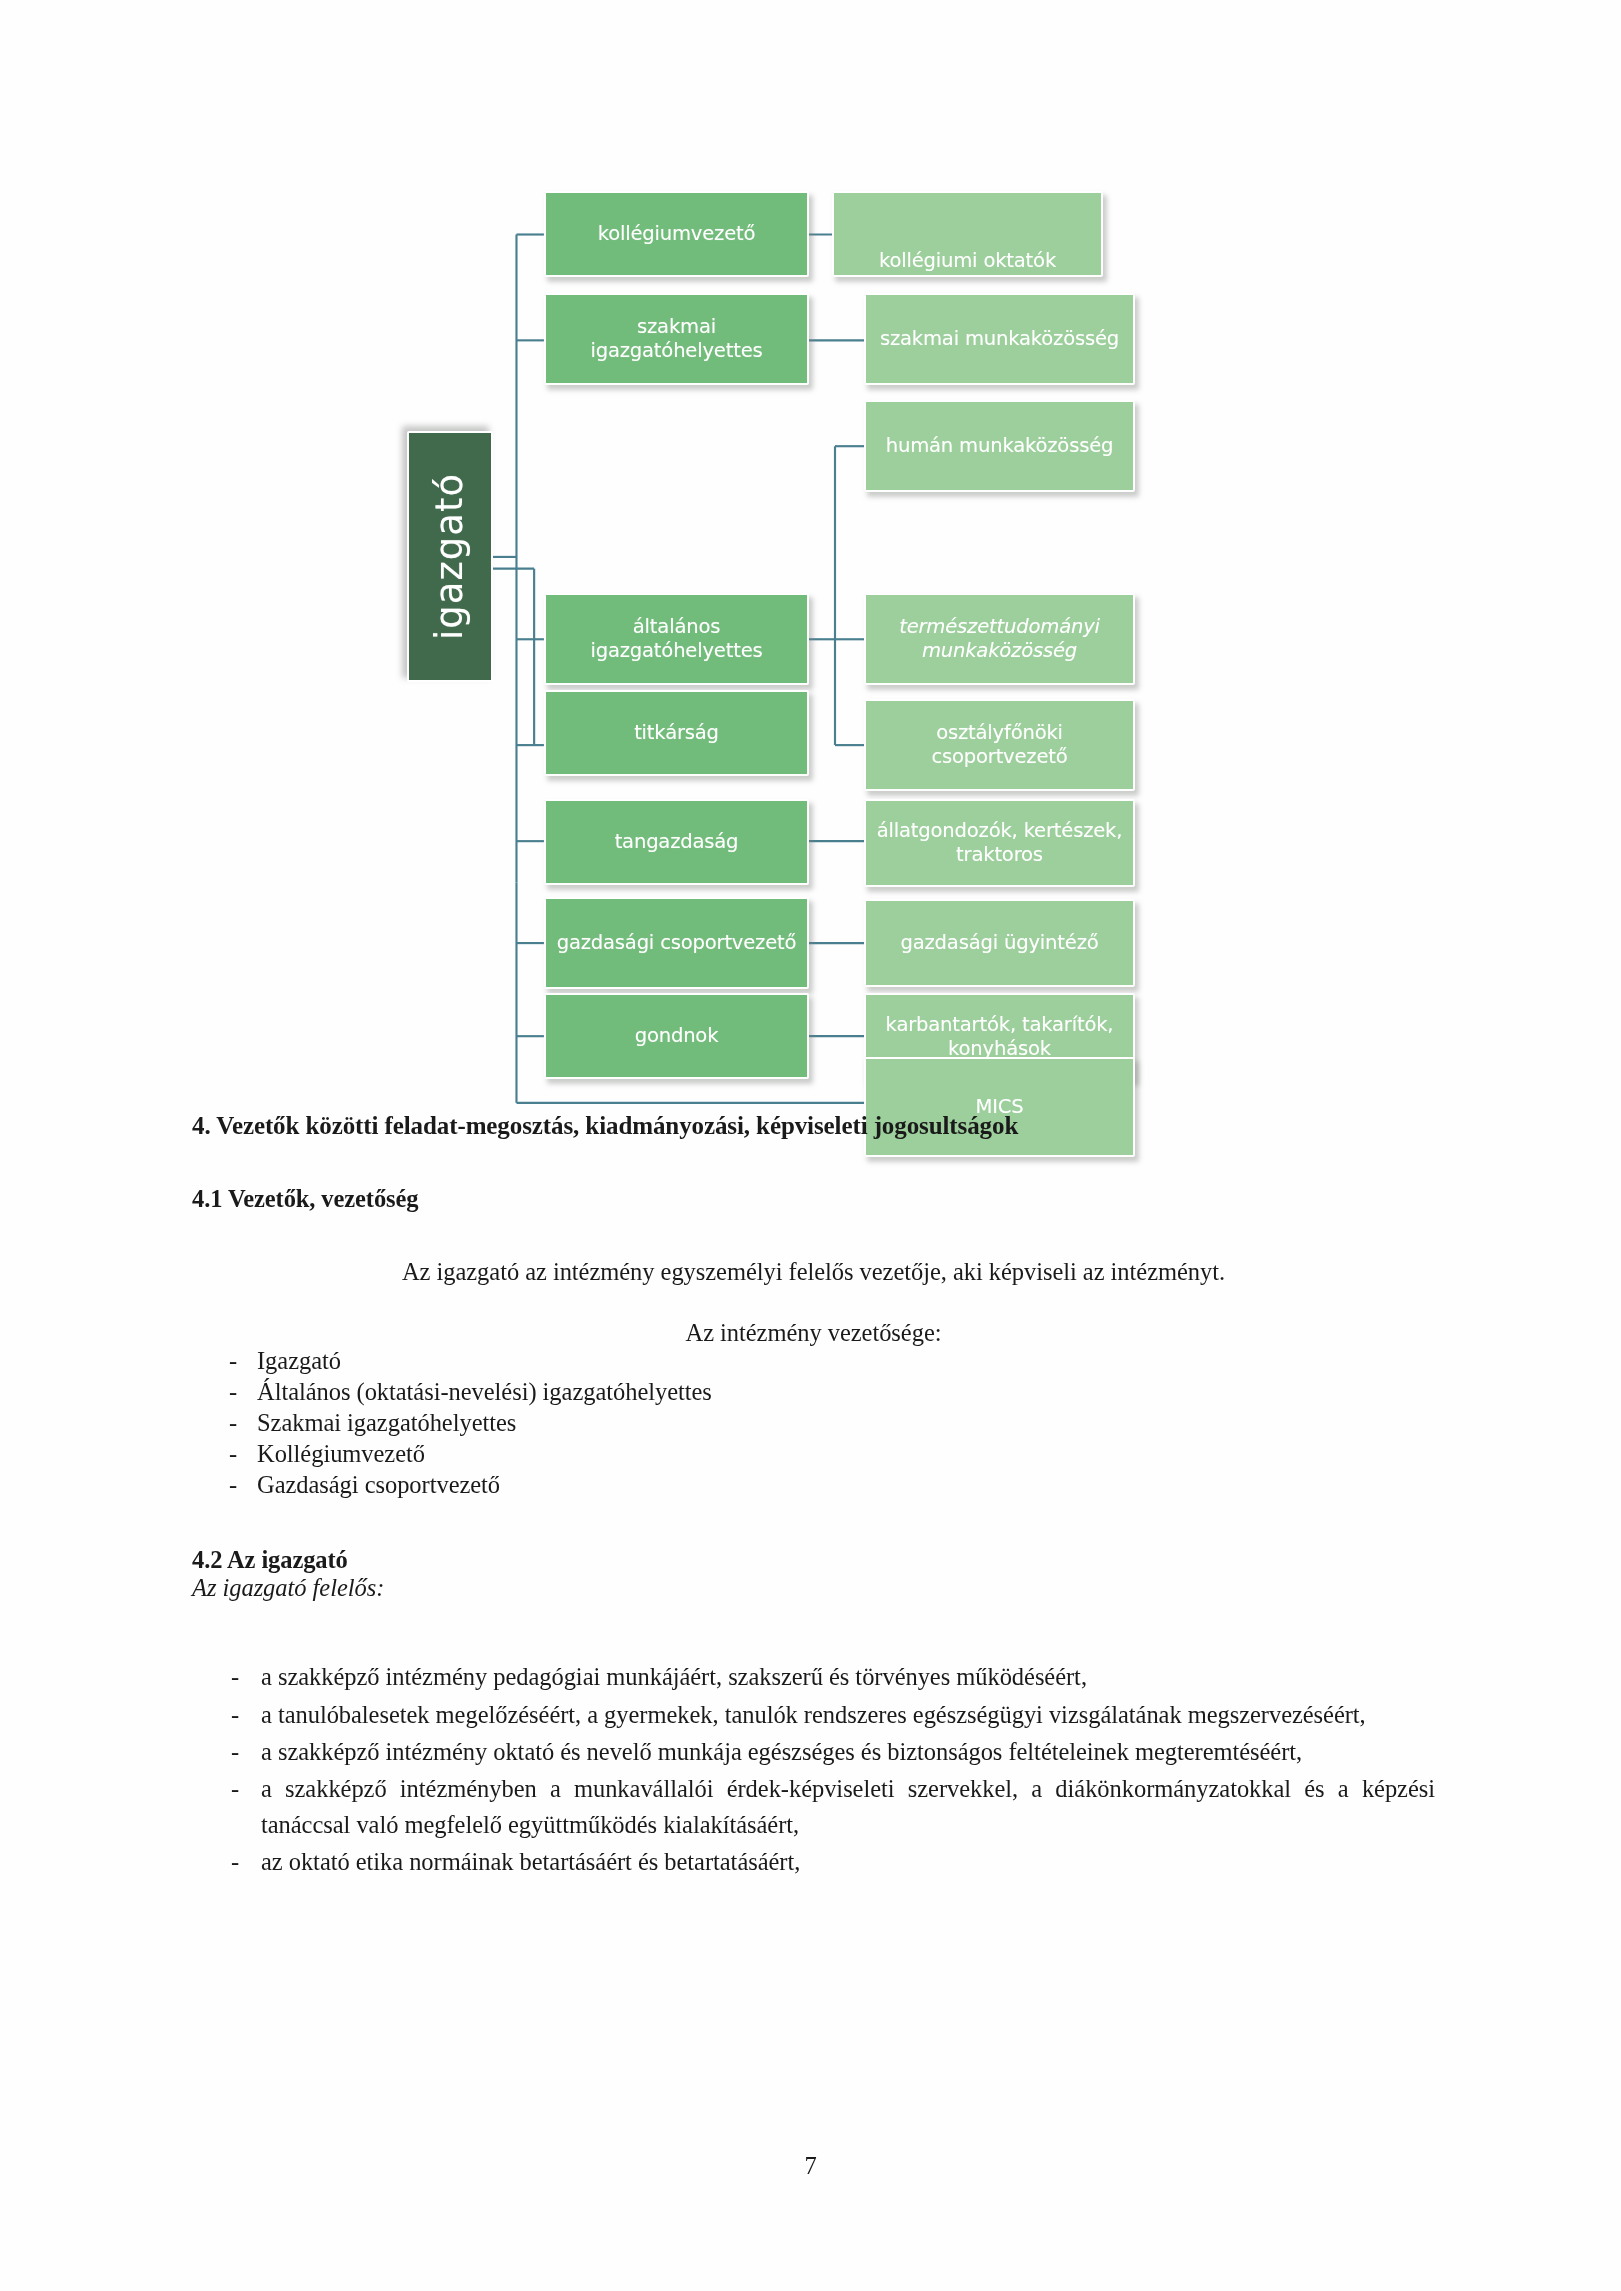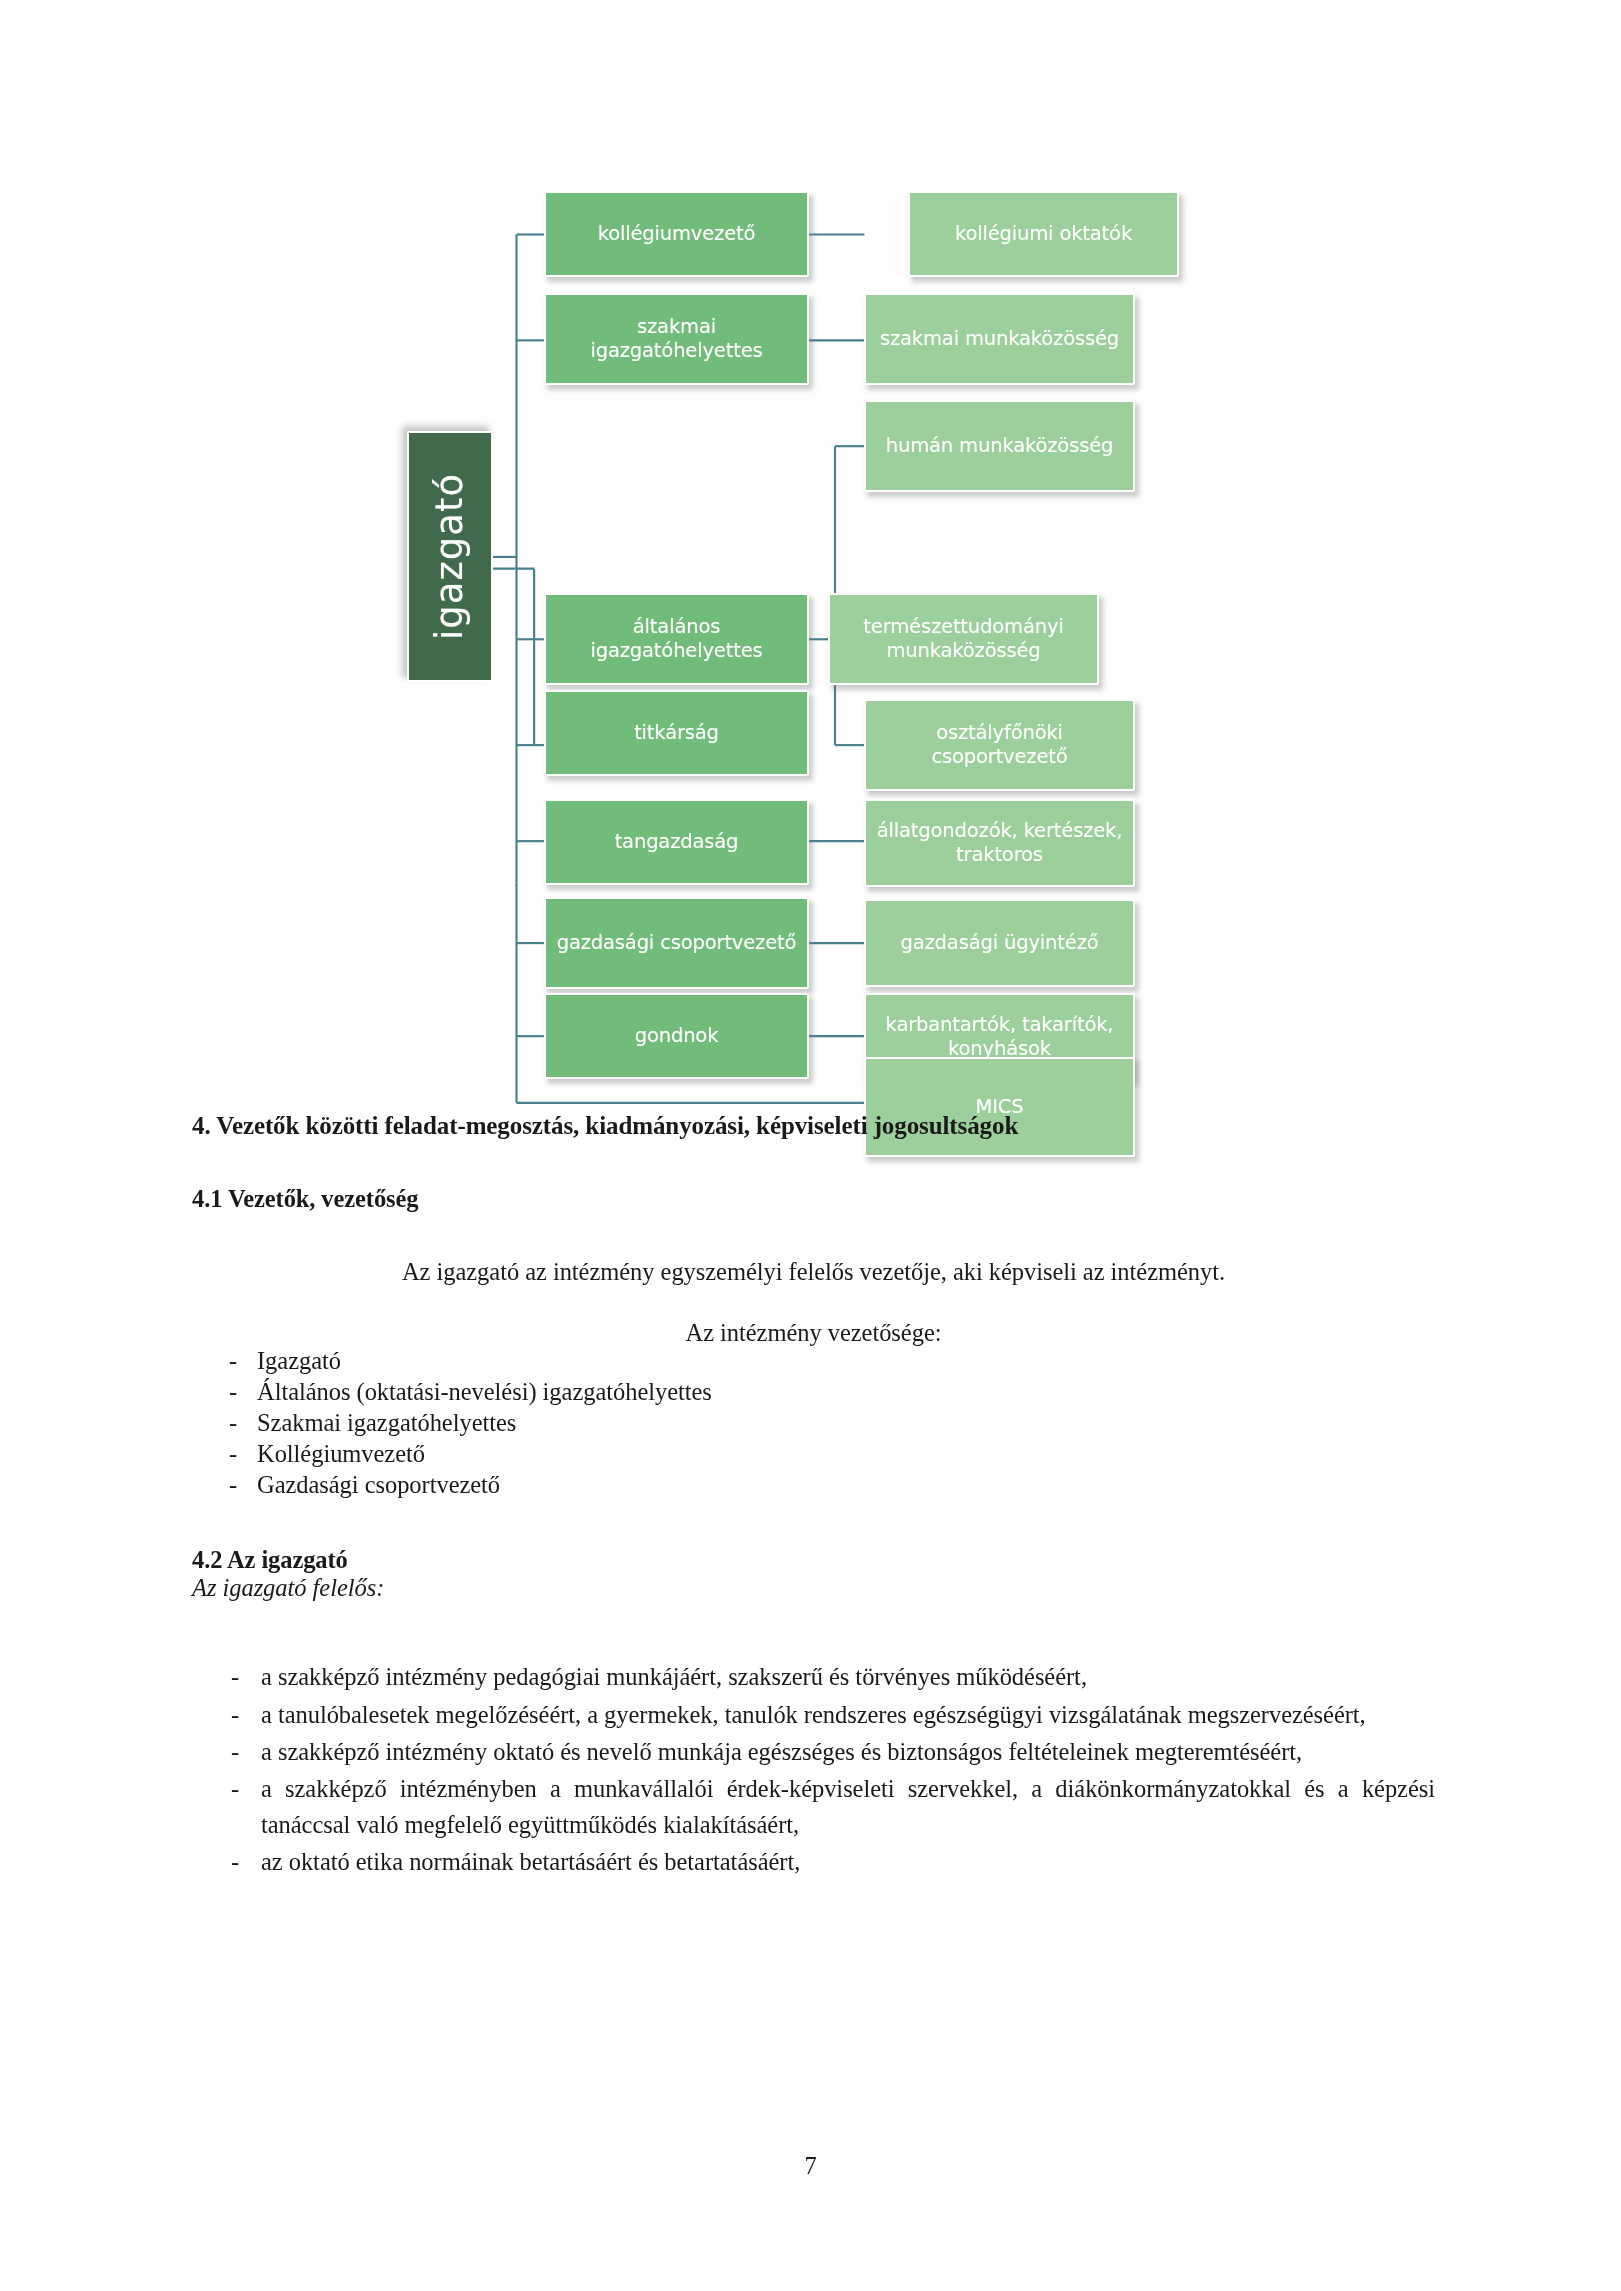--- a/index.html
+++ b/index.html
@@ -212,30 +212,30 @@
     <div class="node lvl1" style="left:544px; top:799px; width:265px; height:86px;">
       <span>tangazdaság</span>
     </div>
     <div class="node lvl1" style="left:544px; top:897px; width:265px; height:92px;">
       <span>gazdasági csoportvezető</span>
     </div>
     <div class="node lvl1" style="left:544px; top:993px; width:265px; height:86px;">
       <span>gondnok</span>
     </div>
 
-    <div class="node lvl2" style="left:908px; top:191px; width:271px; height:86px;">
+    <div class="node lvl2" style="left:832px; top:191px; width:271px; height:86px;align-items:flex-end;">
       <span>kollégiumi oktatók</span>
     </div>
     <div class="node lvl2" style="left:864px; top:293px; width:271px; height:92px;">
       <span>szakmai munkaközösség</span>
     </div>
     <div class="node lvl2" style="left:864px; top:400px; width:271px; height:92px;">
       <span>humán munkaközösség</span>
     </div>
-    <div class="node lvl2" style="left:828px; top:593px; width:271px; height:92px;">
+    <div class="node lvl2" style="left:864px; top:593px; width:271px; height:92px;font-style:italic;">
       <span>természettudományi munkaközösség</span>
     </div>
     <div class="node lvl2" style="left:864px; top:699px; width:271px; height:92px;">
       <span>osztályfőnöki csoportvezető</span>
     </div>
     <div class="node lvl2" style="left:864px; top:799px; width:271px; height:88px;">
       <span>állatgondozók, kertészek, traktoros</span>
     </div>
     <div class="node lvl2" style="left:864px; top:899px; width:271px; height:88px;">
       <span>gazdasági ügyintéző</span>

